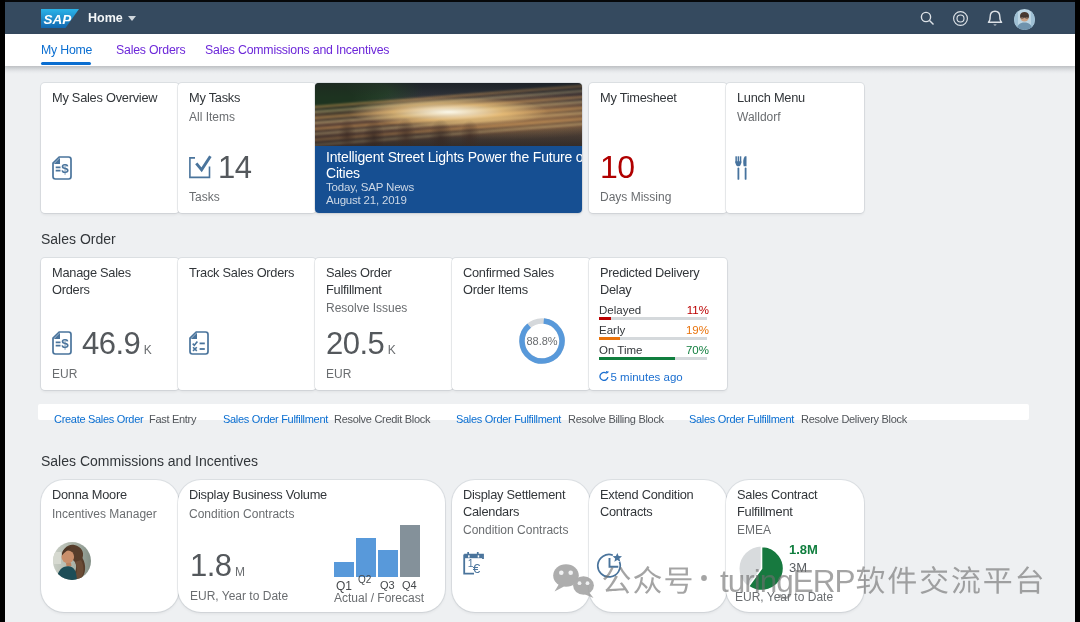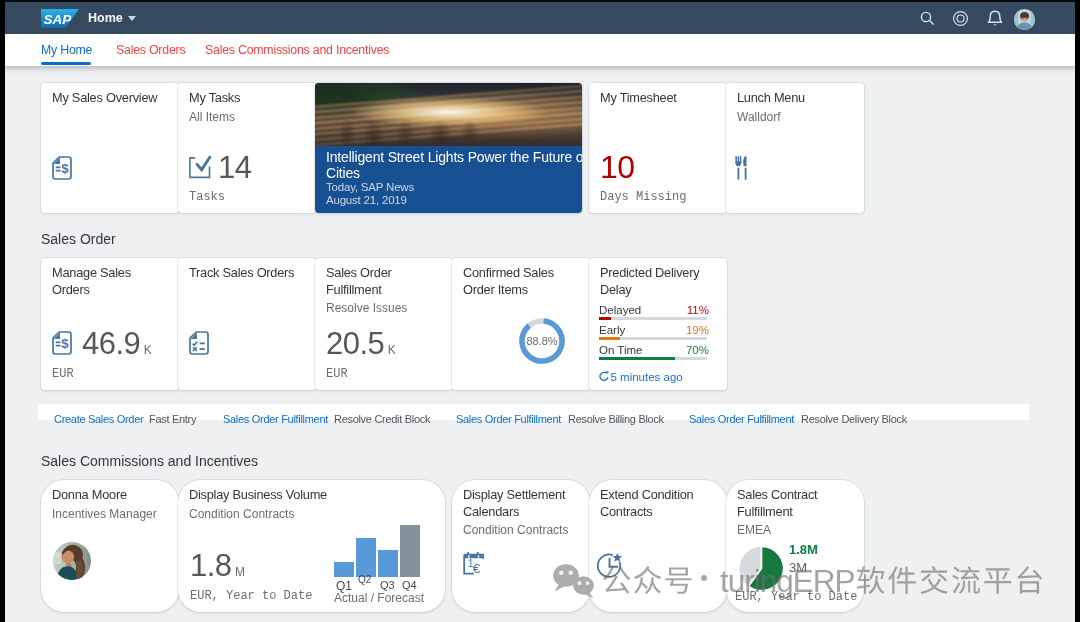--- a/index.html
+++ b/index.html
@@ -1,37 +1,37 @@
 <!DOCTYPE html>
 <html><head>
 <meta charset="utf-8">
 <style>
 * { margin:0; padding:0; box-sizing:border-box; }
 html,body { width:1080px; height:622px; overflow:hidden; background:#000; }
 body { font-family:"Liberation Sans", sans-serif; position:relative; }
 #page { position:absolute; left:5px; top:0; width:1070px; height:622px; background:#eef0f2; overflow:hidden; }
 #shell { position:absolute; left:0; top:0; width:1070px; height:34px; background:#354a5f; border-top:2px solid #06080a; }
 #tabbar { position:absolute; left:0; top:34px; width:1070px; height:32px; background:#fff; box-shadow:0 2px 4px rgba(0,0,0,0.14); }
-.tab { position:absolute; top:9px; font-size:12.3px; letter-spacing:-0.2px; color:#ef4444; }
+.tab { position:absolute; top:9px; font-size:12.3px; letter-spacing:-0.2px; color:#6d28d9; }
 .tab.active { color:#0a6ed1; }
 #underline { position:absolute; left:36px; top:28px; width:50px; height:3px; background:#0a6ed1; border-radius:2px; }
 #shadowband { position:absolute; left:0; top:66px; width:1070px; height:8px; background:linear-gradient(180deg, rgba(80,90,100,0.14), rgba(80,90,100,0)); }
 .sechead { position:absolute; font-size:14px; color:#32363a; }
 .tile { position:absolute; width:138px; background:#fff; border-radius:4px;
   box-shadow:0 0 0 1px rgba(105,120,135,0.14), 0 2px 3px rgba(0,0,0,0.06); }
 .r1 { top:83px; height:130px; }
 .r2 { top:258px; height:132px; }
 .r3 { top:480px; height:132px;border-radius:23px; }
 .c1 { left:36px; } .c2 { left:173px; } .c3 { left:310px; } .c4 { left:447px; } .c5 { left:584px; } .c6 { left:721px; }
 .wide { width:267px; }
 .ttl { position:absolute; left:11px; top:7px; right:2px; font-size:12.8px; line-height:16.5px; color:#32363a; letter-spacing:-0.25px; }
 .sub { position:absolute; left:11px; font-size:12px; color:#6a6d70; }
 .num { position:absolute; font-size:31px; color:#54585c; letter-spacing:-0.5px; }
 .unit { font-size:12px; color:#6a6d70; letter-spacing:0; }
-.bot { position:absolute; left:11px; bottom:9px; font-size:12px; color:#6a6d70;font-family:Liberation Mono, monospace; }
+.bot { position:absolute; left:11px; bottom:9px; font-size:12px; color:#6a6d70; }
 .icn { position:absolute; }
 
 #news { overflow:hidden; }
 #newsimg { position:absolute; left:0; top:0; width:267px; height:63px; overflow:hidden;
   background:
    radial-gradient(ellipse 60px 26px at 6% 22%, #1d3320 35%, rgba(25,40,28,0) 100%),
    radial-gradient(ellipse 55px 20px at 20% 12%, #26402a 35%, rgba(25,40,28,0) 100%),
    linear-gradient(180deg, #1e272f 0%, #32343a 22%, #65513f 50%, #5a4739 72%, #3e3835 100%);
 }
 #streaks { position:absolute; left:-25px; top:12px; width:330px; height:42px; transform:rotate(-4.5deg); filter:blur(0.8px);

